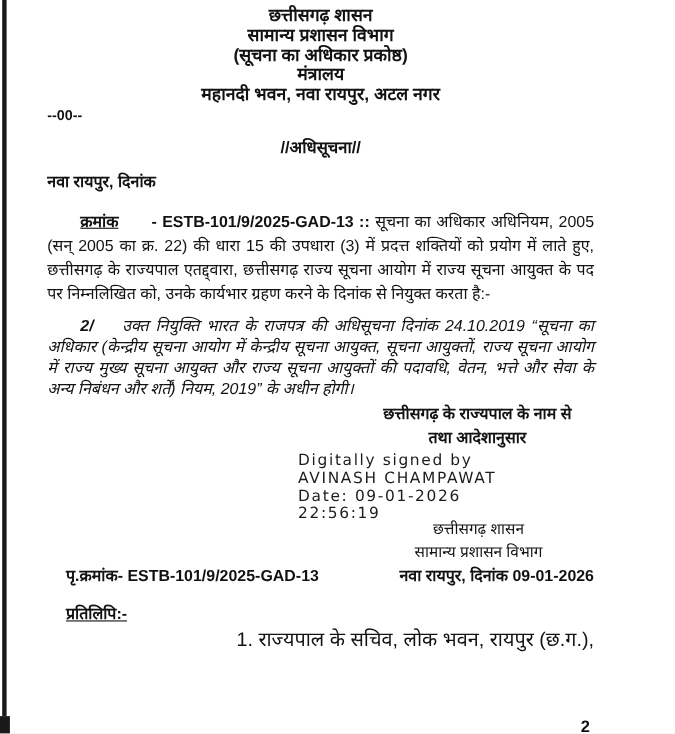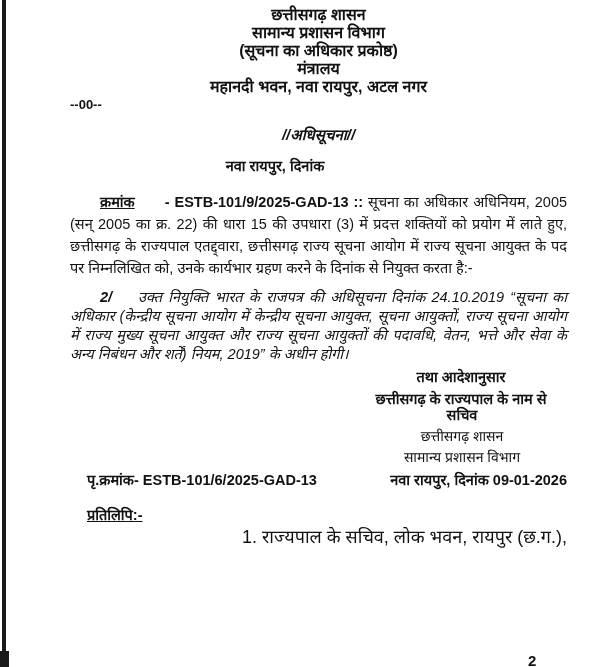--- a/index.html
+++ b/index.html
@@ -4,27 +4,27 @@
 <style>
   html,body { margin:0; padding:0; background:#e8e8e8; }
   .page {
     position:relative; width:614px; height:667px; margin:0 auto;
     background:#ffffff; overflow:hidden;
     font-family:"Liberation Sans","DejaVu Sans",sans-serif;
     color:#121212;
   }
   .scan-line   { position:absolute; left:2px; top:0; width:4px; height:651px; background:#191919; }
   .scan-corner { position:absolute; left:0; top:651px; width:9px; height:16px; background:#191919; }
-  .content { position:absolute; left:70px; top:6px; width:497px; }
+  .content { position:absolute; left:43px; top:6px; width:497px; }
 
   .hdr { text-align:center; font-weight:bold; font-size:16px; line-height:18px; }
   .hdr-sep { text-align:left; font-weight:bold; font-size:13px; line-height:16px; margin-top:1px; }
 
-  .title { text-align:center; font-weight:bold; font-size:15px; line-height:18px; margin-top:13px;font-style:italic; }
-  .place-date { text-align:center; font-weight:bold; font-size:14.5px; line-height:18px; margin-top:13px; padding-right:87px; }
+  .title { text-align:center; font-weight:bold; font-size:15px; line-height:18px; margin-top:13px; }
+  .place-date { text-align:left; font-weight:bold; font-size:14.5px; line-height:18px; margin-top:13px; padding-right:87px; }
 
   .para1 { margin-top:16px; text-align:justify; font-size:14.5px; line-height:22px; }
   .b { font-weight:bold;margin-left:30px; }
   .u { text-decoration:underline; }
 
   .appointees { margin-top:5px; margin-left:28px; font-weight:bold; font-size:15px; line-height:23px; }
 
   .para2 { margin-top:9px; text-align:justify; font-size:14.5px; line-height:19px;font-style:italic; }
   .tab-gap { display:inline-block; width:26px; }
 
@@ -68,33 +68,38 @@
     <div class="title">//अधिसूचना//</div>
 
     <div class="place-date">नवा रायपुर, दिनांक</div>
 
     <div class="para1"><span class="b u">क्रमांक</span><span class="b">- ESTB-101/9/2025-GAD-13 :: </span><span>सूचना का अधिकार अधिनियम, 2005 (सन् 2005 का क्र. 22) की धारा 15 की उपधारा (3) में प्रदत्त शक्तियों को प्रयोग में लाते हुए, छत्तीसगढ़ के राज्यपाल एतद्द्वारा, छत्तीसगढ़ राज्य सूचना आयोग में राज्य सूचना आयुक्त के पद पर निम्नलिखित को, उनके कार्यभार ग्रहण करने के दिनांक से नियुक्त करता है:-</span></div>
 
 
     <div class="para2"><span class="b">2/</span><span class="tab-gap"></span><span>उक्त नियुक्ति भारत के राजपत्र की अधिसूचना दिनांक 24.10.2019 “सूचना का अधिकार (केन्द्रीय सूचना आयोग में केन्द्रीय सूचना आयुक्त, सूचना आयुक्तों, राज्य सूचना आयोग में राज्य मुख्य सूचना आयुक्त और राज्य सूचना आयुक्तों की पदावधि, वेतन, भत्ते और सेवा के अन्य निबंधन और शर्तें) नियम, 2019” के अधीन होगी।</span></div>
 
     <div class="by-order">
+      <div>छत्तीसगढ़ के राज्यपाल के नाम से</div>
       <div>तथा आदेशानुसार</div>
-      <div>छत्तीसगढ़ के राज्यपाल के नाम से</div>
     </div>
 
+    <div class="digsig">
+      <div>Digitally signed by</div>
+      <div>AVINASH CHAMPAWAT</div>
+      <div>Date: 09-01-2026</div>
+      <div>22:56:19</div>
+    </div>
 
     <div class="signatory">
-      <div class="first">सचिव</div>
       <div>छत्तीसगढ़ शासन</div>
       <div>सामान्य प्रशासन विभाग</div>
     </div>
 
     <div class="endorse-row">
-      <div>पृ.क्रमांक- ESTB-101/6/2025-GAD-13</div>
+      <div>पृ.क्रमांक- ESTB-101/9/2025-GAD-13</div>
       <div>नवा रायपुर, दिनांक 09-01-2026</div>
     </div>
 
     <div class="copy-label">प्रतिलिपि:-</div>
     <div class="copy-item">1. राज्यपाल के सचिव, लोक भवन, रायपुर (छ.ग.),</div>
 
   </div>
 
   <div class="pagenum">2</div>
 </div>

